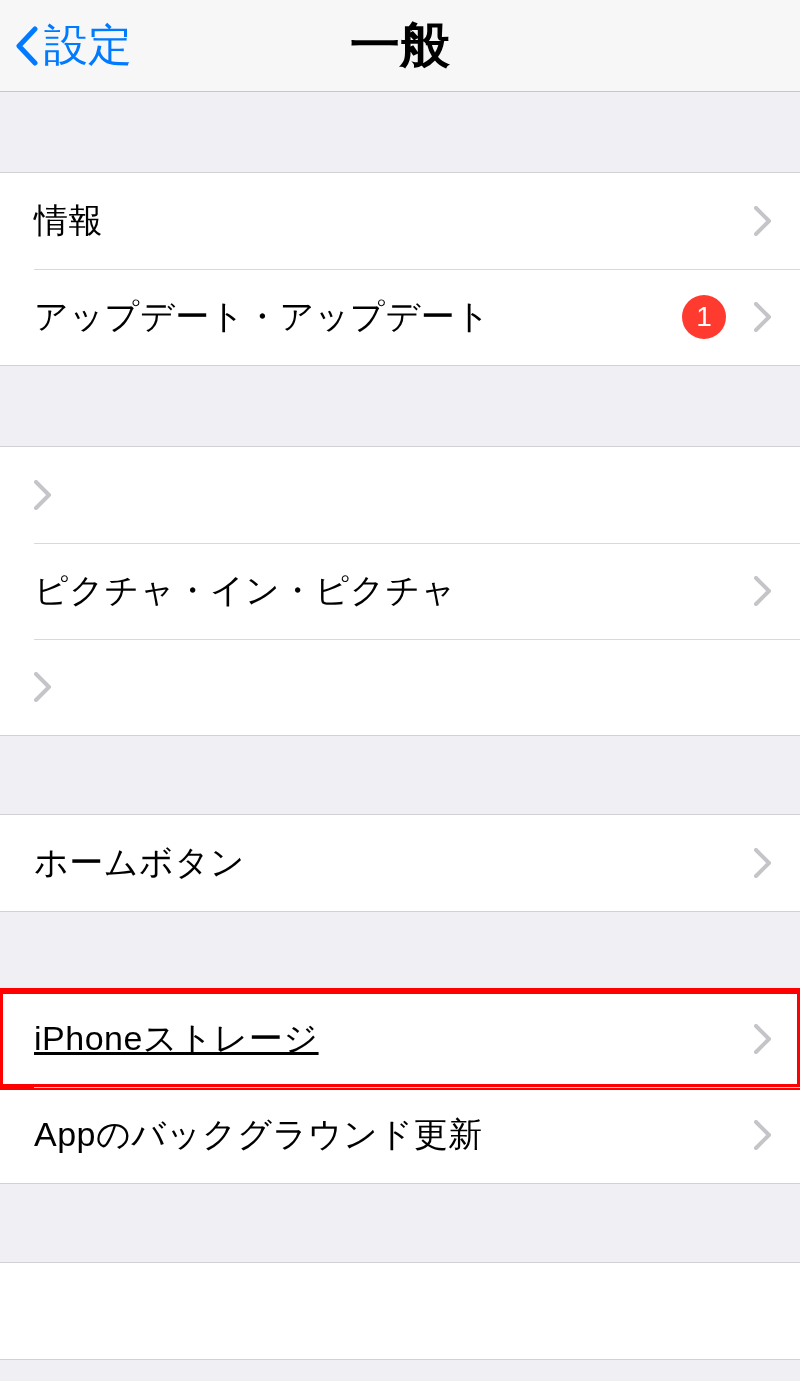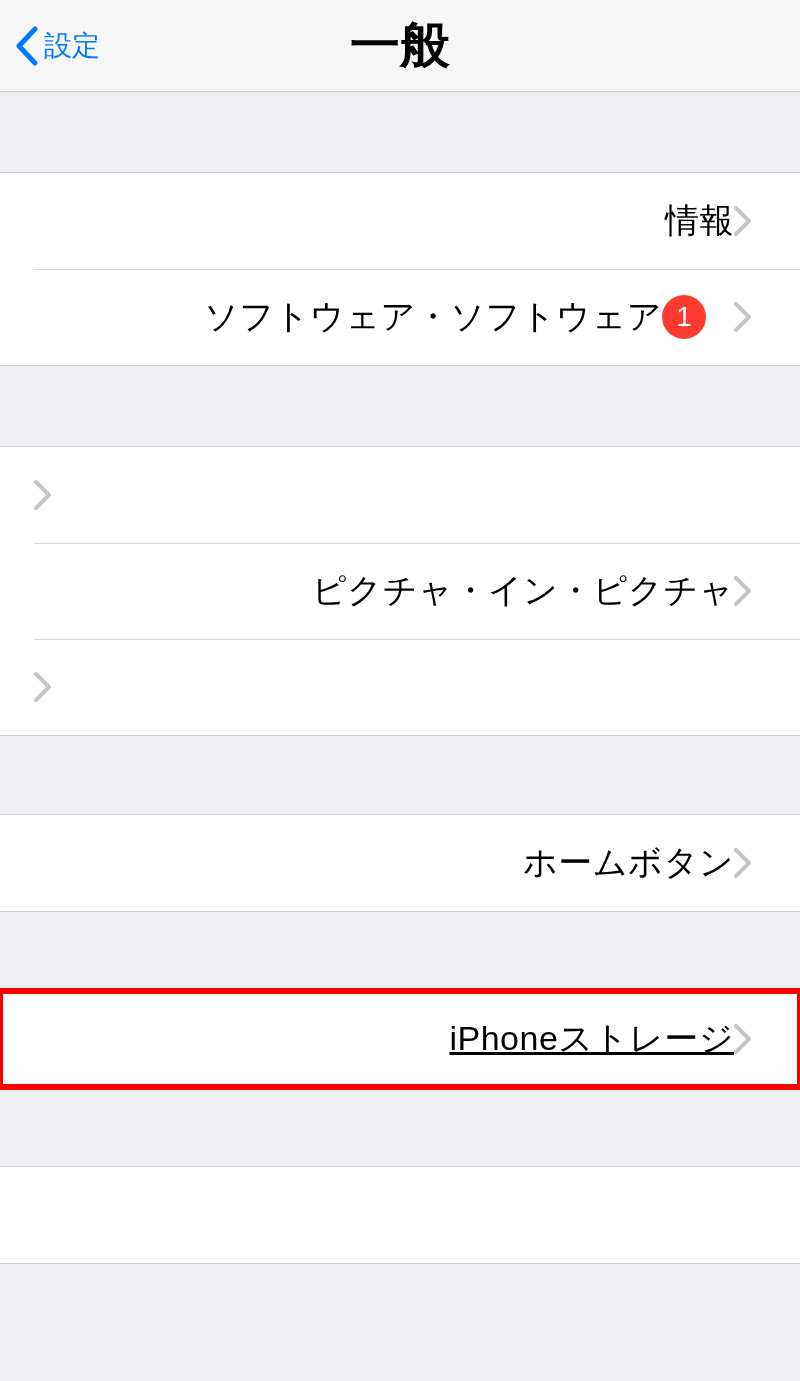--- a/index.html
+++ b/index.html
@@ -17,21 +17,21 @@
     border-bottom: 1px solid #c7c7cb;
     display: flex;
     align-items: center;
     position: relative;
   }
   .nav-back {
     display: flex;
     align-items: center;
     gap: 4px;
     color: #007aff;
-    font-size: 28px;
+    font-size: 44px;
     padding-left: 14px;
     cursor: pointer;
   }
   .nav-back .chev-left {
     width: 26px;
     height: 40px;
     display: inline-block;
   }
   .nav-title {
     position: absolute;
@@ -44,24 +44,23 @@
     background: #fff;
     border-top: 1px solid #d1d1d5;
     border-bottom: 1px solid #d1d1d5;
   }
   .spacer { height: 80px; }
   .spacer-md { height: 78px; }
   .row {
     display: flex;
     align-items: center;
     height: 96px;
-    padding: 0 48px 0 34px;
+    padding: 0 28px 0 34px;
     position: relative;
     cursor: pointer;
-    text-align: right;
   }
   .row + .row::before {
     content: "";
     position: absolute;
     top: 0;
     left: 34px;
     right: 0;
     height: 1px;
     background: #d9d9dd;
   }
@@ -122,21 +121,21 @@
 <div class="spacer"></div>
 
 <div class="group">
   <div class="row">
     <span class="label">情報</span>
     <svg class="chev-right">
         <use href="#chev-right"></use>
       </svg>
   </div>
   <div class="row">
-    <span class="label">ソフトウェア・ソフトウェア</span>
+    <span class="label">アップデート・アップデート</span>
     <span class="badge">1</span>
     <svg class="chev-right">
         <use href="#chev-right"></use>
       </svg>
   </div>
 </div>
 
 <div class="spacer"></div>
 
 <div class="group">
@@ -171,20 +170,26 @@
 
 <div class="spacer-md"></div>
 
 <div class="group">
   <div class="row highlight">
     <span class="label">iPhoneストレージ</span>
     <svg class="chev-right">
         <use href="#chev-right"></use>
       </svg>
   </div>
+  <div class="row">
+    <span class="label">Appのバックグラウンド更新</span>
+    <svg class="chev-right">
+        <use href="#chev-right"></use>
+      </svg>
+  </div>
 </div>
 
 <div class="spacer-md"></div>
 
 <div class="group">
   <div class="row">
     
     
   </div>
 </div>

